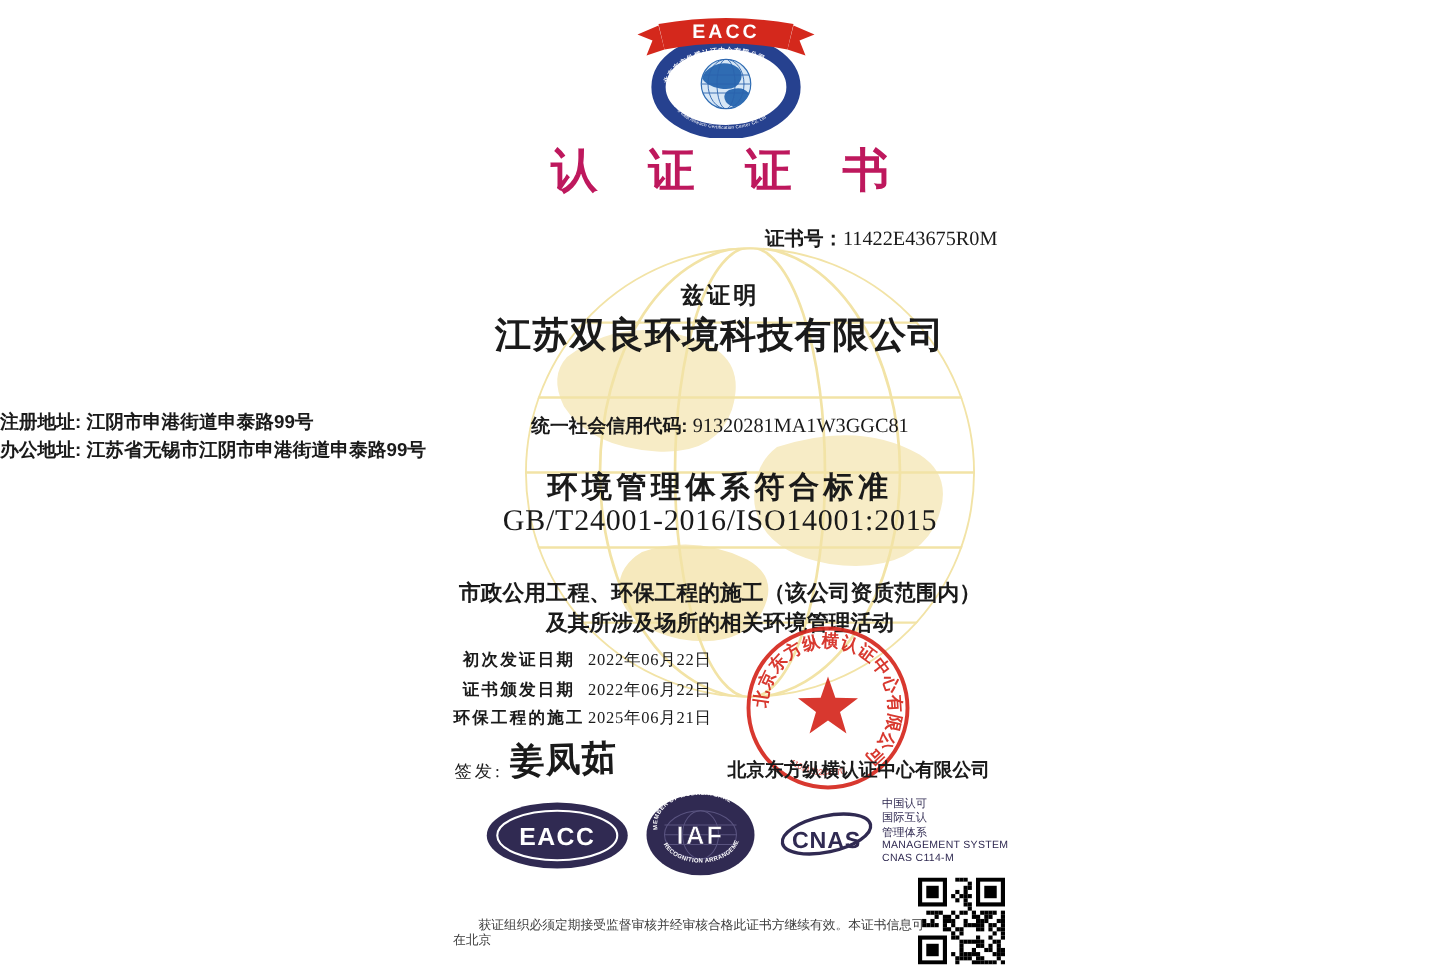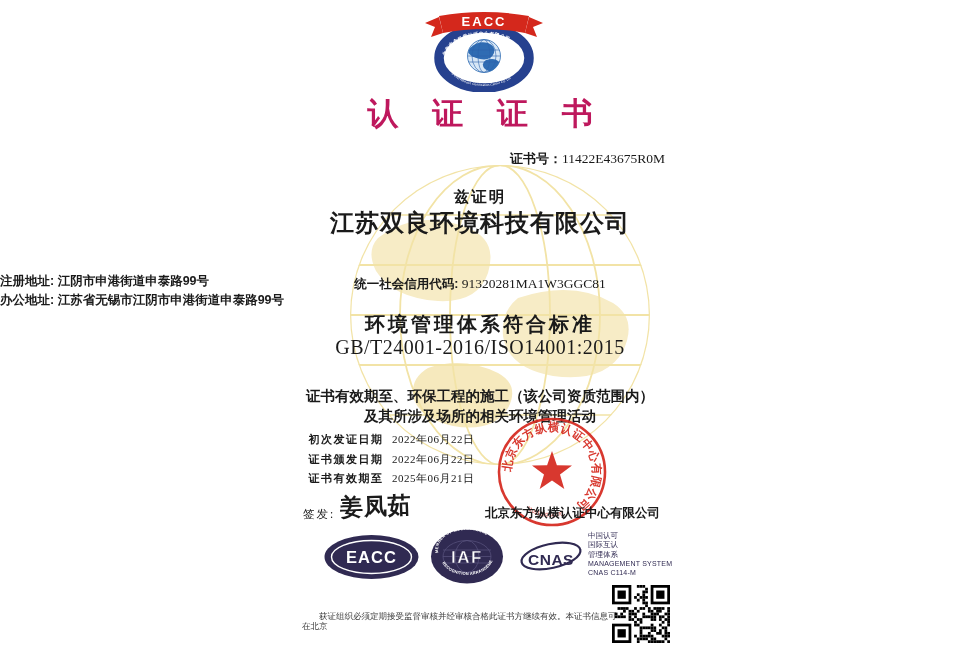--- a/index.html
+++ b/index.html
@@ -140,35 +140,35 @@
         <div class="addr-line">
           <span>办公地址:</span>
           <span>江苏省无锡市江阴市申港街道申泰路99号</span>
         </div>
       </div>
     </div>
 
     <div class="abs center sys-line">环境管理体系符合标准</div>
     <div class="abs center standard">GB/T24001-2016/ISO14001:2015</div>
     <div class="abs center scope-lines">
-      <div>证书有效期至、环保工程的施工（该公司资质范围内）</div>
+      <div>市政公用工程、环保工程的施工（该公司资质范围内）</div>
       <div>及其所涉及场所的相关环境管理活动</div>
     </div>
 
     <div class="abs dates">
       <div class="date-row">
         <span class="lbl">初次发证日期</span>
         <span class="val">2022年06月22日</span>
       </div>
       <div class="date-row">
         <span class="lbl">证书颁发日期</span>
         <span class="val">2022年06月22日</span>
       </div>
       <div class="date-row">
-        <span class="lbl">证书有效期至</span>
+        <span class="lbl">环保工程的施工</span>
         <span class="val">2025年06月21日</span>
       </div>
     </div>
 
     <svg class="abs seal" width="112" height="112" viewBox="0 0 112 112">
       <defs>
         <path id="sealArc" d="M 15,56 A 41,41 0 1 1 97,56 A 41,41 0 1 1 15,56"></path>
         <path id="sealNum" d="M 24.2,87.8 A 45,45 0 0 0 87.8,87.8"></path>
       </defs>
       <circle cx="56" cy="56" r="53" fill="none" stroke="#d5281e" stroke-width="2.6"></circle>

